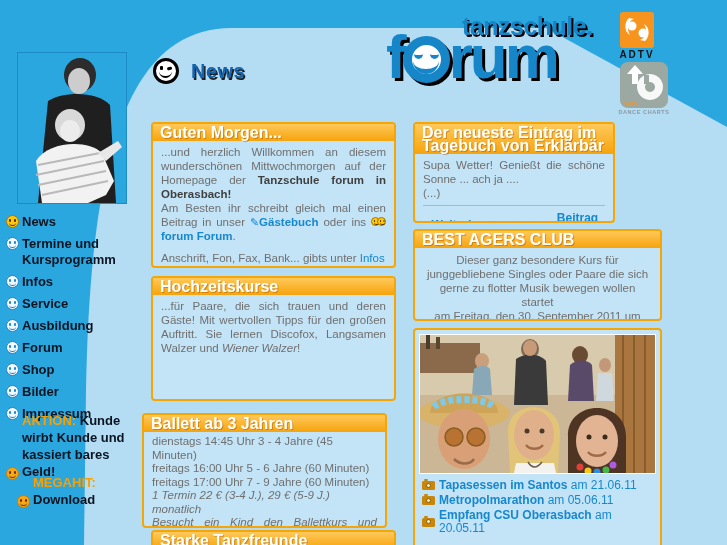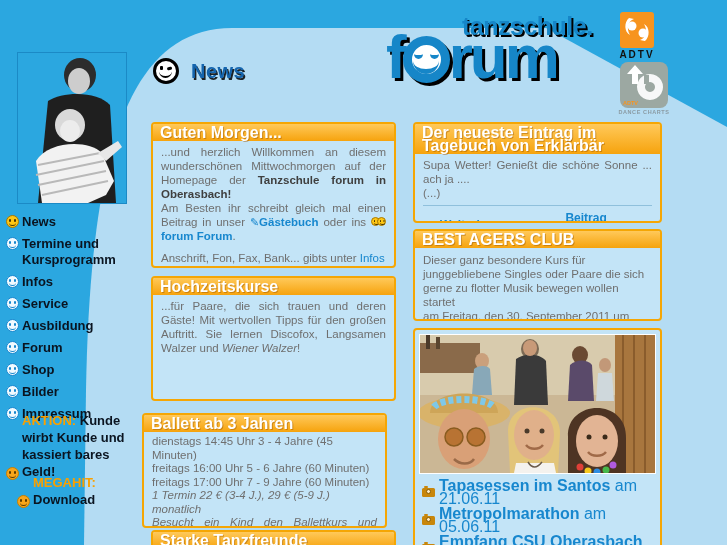--- a/index.html
+++ b/index.html
@@ -52,32 +52,32 @@
   .promo2{position:absolute;left:17px;top:474px;width:138px;}
   .promo{display:flex;align-items:flex-end;gap:3px;font-size:13px;font-weight:bold;color:#0A1420;line-height:17px;}
   .promo .sm{margin-top:2px;}
   .or{color:#F9A000;}
 
   
   .box{position:absolute;background:#C3E4F7;border:2px solid #F5A604;border-radius:4px;box-sizing:border-box;overflow:hidden;}
   .box-h{background:linear-gradient(#FFC95A,#F6A30D);color:#fff;font-size:16px;font-weight:bold;padding:2px 7px;line-height:13px;text-shadow:1px 1px 0 rgba(150,85,0,.45);}
   .box-c{padding:4px 8px;font-size:11.5px;line-height:14px;color:#6F6F6F;}
   .jt{text-align:justify;}
-  .ct{text-align:left;}
+  .ct{text-align:center;}
   .darkb{color:#3F3F3F;font-weight:bold;}
   .lnk{color:#1787CE;text-decoration:none;cursor:pointer;}
   .lnkb{color:#1787CE;font-weight:bold;text-decoration:none;cursor:pointer;}
   .gray-i{font-style:italic;}
   .mt8{margin-top:8px;} .mt14{margin-top:14px;}
 
   .tb-links{display:flex;justify-content:center;gap:46px;border-top:1px solid #8FC0DC;margin-top:5px;padding:5px 0 3px;align-items:center;}
   .tb-link{display:flex;align-items:center;gap:3px;font-size:12px;font-weight:bold;color:#1787CE;cursor:pointer;}
 
   .photo{margin:4px;border:1px solid #fff;height:138px;overflow:hidden;}
-  .pl-row{display:flex;align-items:center;gap:4px;padding:1px 7px;font-size:16px;color:#1787CE;line-height:13px;cursor:pointer;}
+  .pl-row{display:flex;align-items:center;gap:4px;padding:1px 7px;font-size:12px;color:#1787CE;line-height:13px;cursor:pointer;}
   .pl-row b{font-weight:bold;}
 
   
   .pencil{font-size:11px;color:#333;font-style:normal;}
   .gb-ic{font-size:11px;color:#1787CE;font-style:normal;}
   .cam{display:inline-block;width:13px;height:9px;background:#C8860A;border-radius:1.5px;position:relative;flex:none;}
   .cam::before{content:"";position:absolute;left:4px;top:1.5px;width:5px;height:5px;border-radius:50%;background:#FFE9C0;border:1px solid #8a5c00;box-sizing:border-box;}
   .cam::after{content:"";position:absolute;left:1.5px;top:-2px;width:4px;height:2px;background:#C8860A;border-radius:1px;}
   .glasses{display:inline-block;width:14px;height:7px;position:relative;flex:none;}
   .glasses::before,.glasses::after{content:"";position:absolute;top:0;width:5px;height:5px;border:1.3px solid #555;border-radius:50%;box-sizing:border-box;}
@@ -227,21 +227,21 @@
       <div>freitags 17:00 Uhr 7 - 9 Jahre (60 Minuten)</div>
       <div class="gray-i">1 Termin 22 € (3-4 J.), 29 € (5-9 J.) monatlich</div>
       <div class="gray-i jt">Besucht ein Kind den Ballettkurs und zusätzlich einen Kindertanz-Termin, reduziert sich der Kindertanzbeitrag um 10 €.</div>
     </div>
   </section>
 
   <section class="box" style="left:151px;top:530px;width:245px;height:30px;">
     <div class="box-h">Starke Tanzfreunde</div>
   </section>
 
-  <section class="box" style="left:413px;top:122px;width:249px;height:101px;">
+  <section class="box" style="left:413px;top:122px;width:202px;height:101px;">
     <div class="box-h">Der neueste Eintrag im Tagebuch von Erklärbär</div>
     <div class="box-c" style="padding-bottom:0;">
       <div class="jt">Supa Wetter! Genießt die schöne Sonne ... ach ja ....</div>
       <div>(...)</div>
       <div class="tb-links">
         <span class="tb-link">
             <span class="glasses"></span>
             <span>Weiterlesen</span>
           </span>
         <span class="tb-link">

